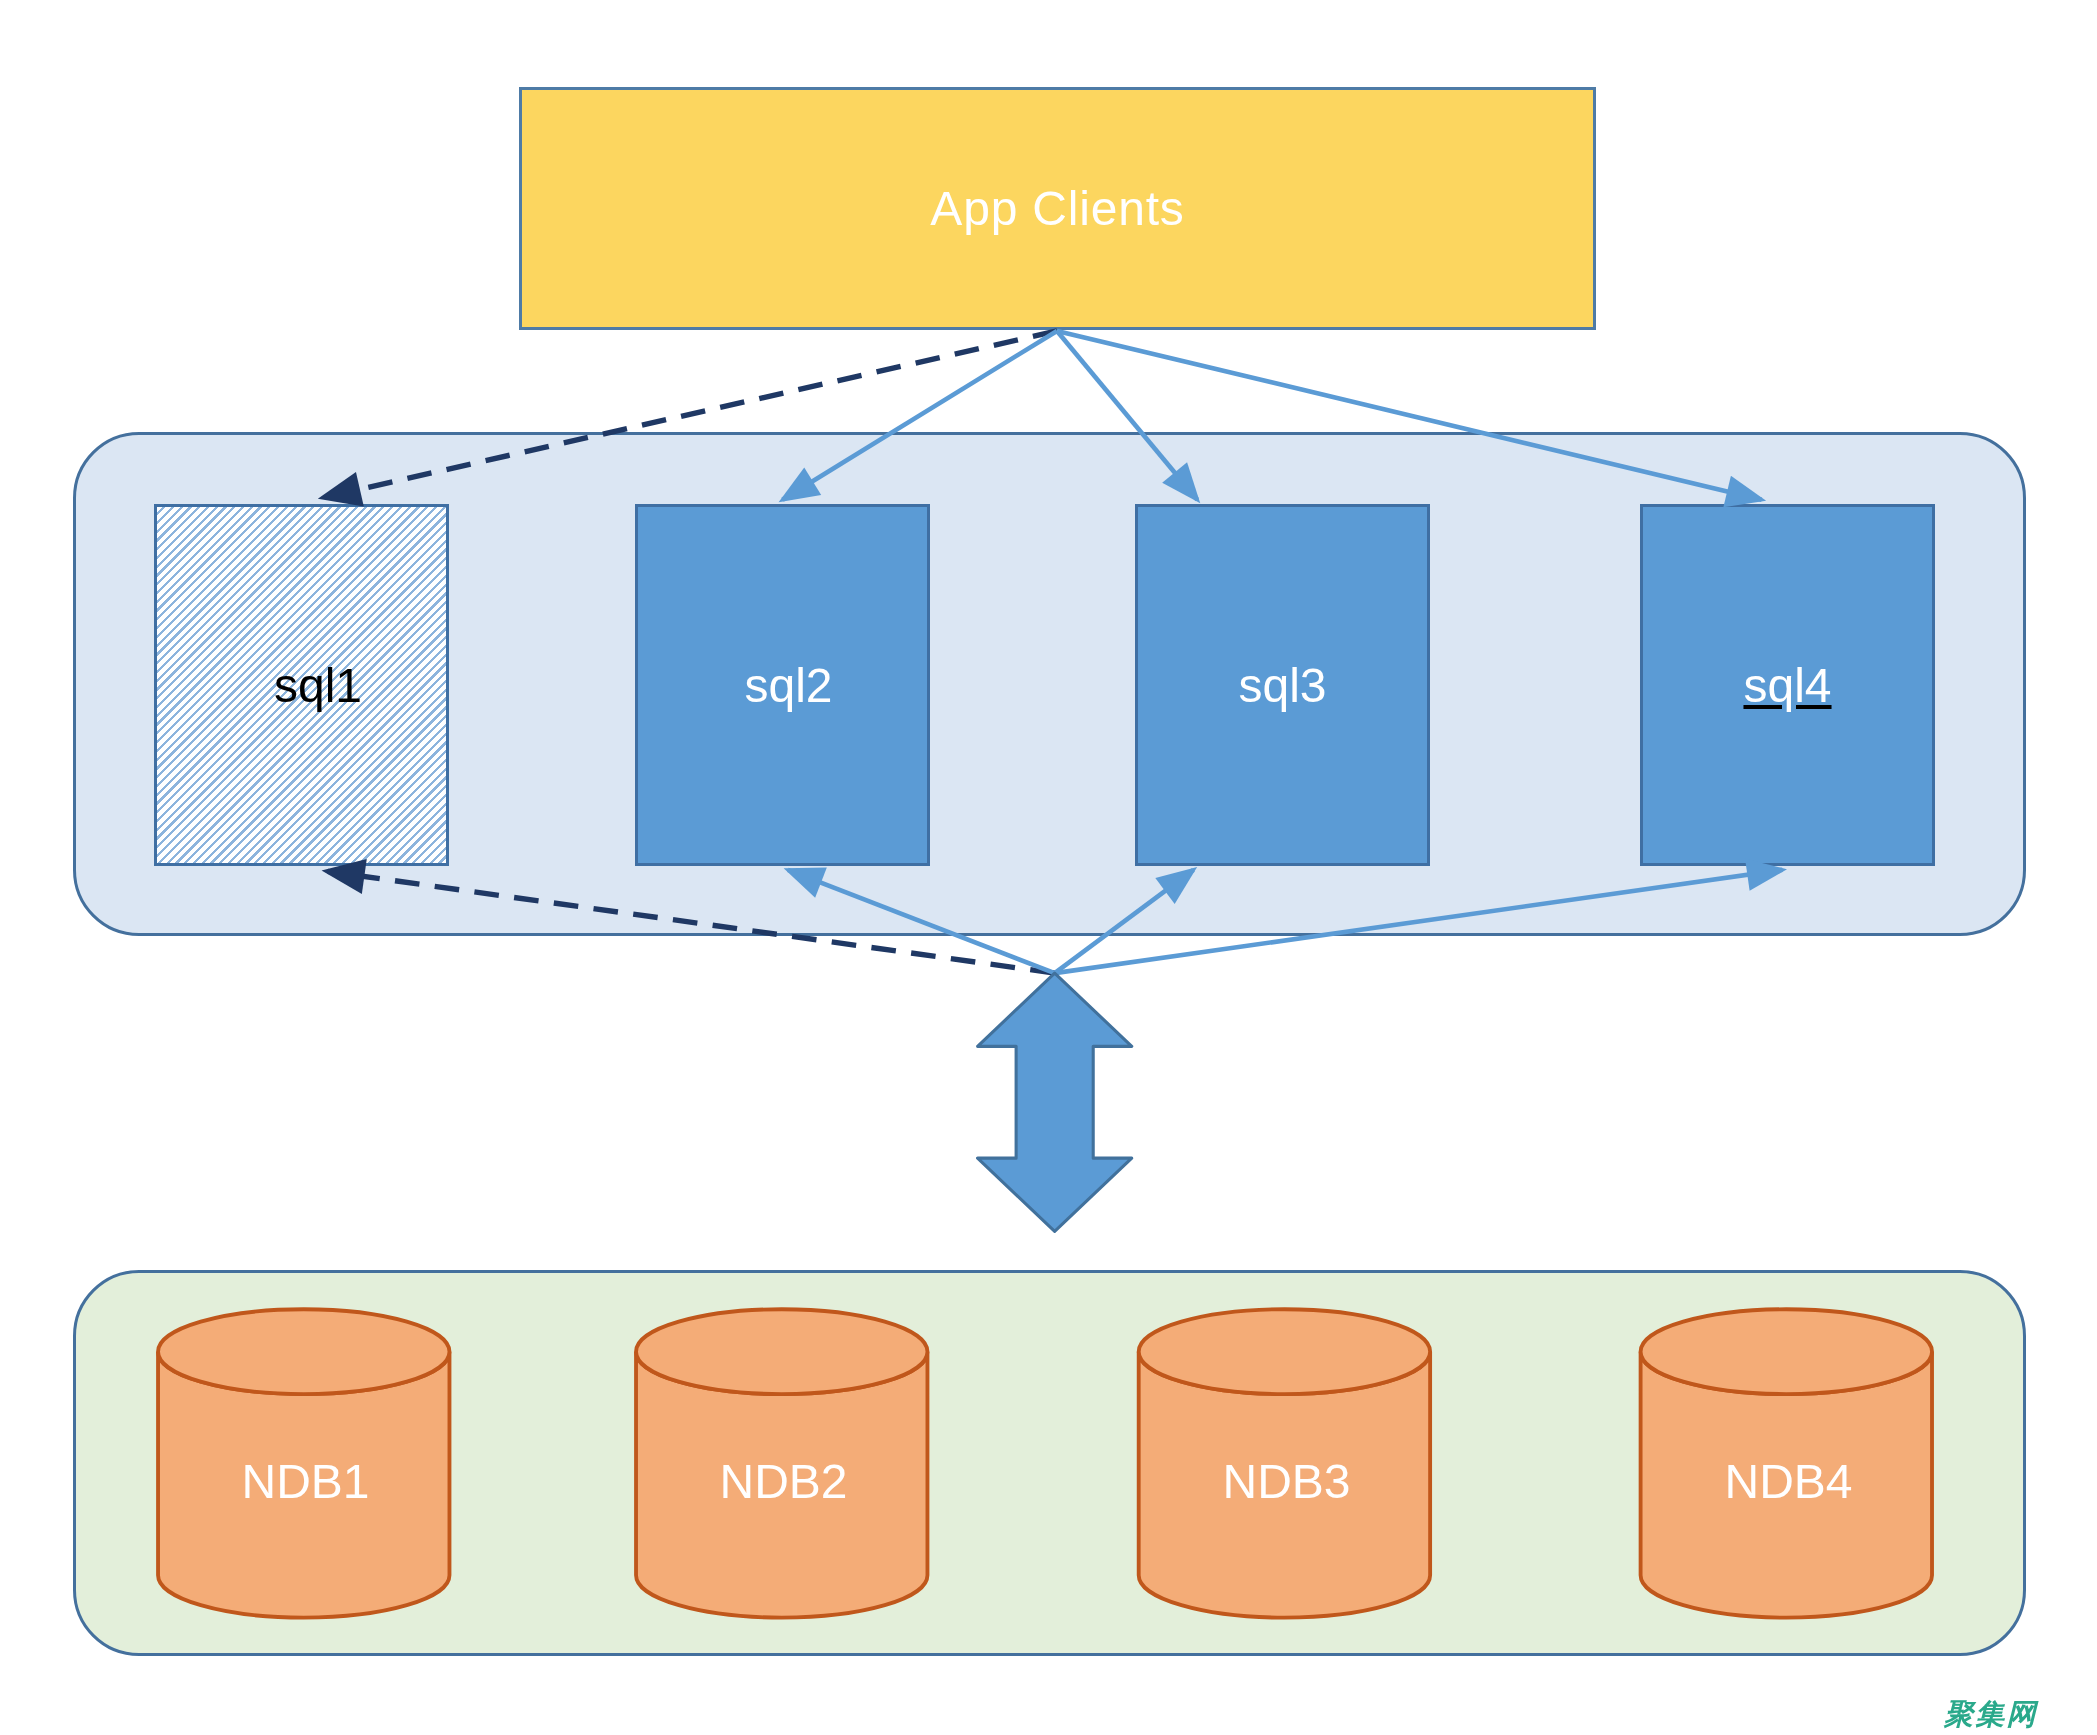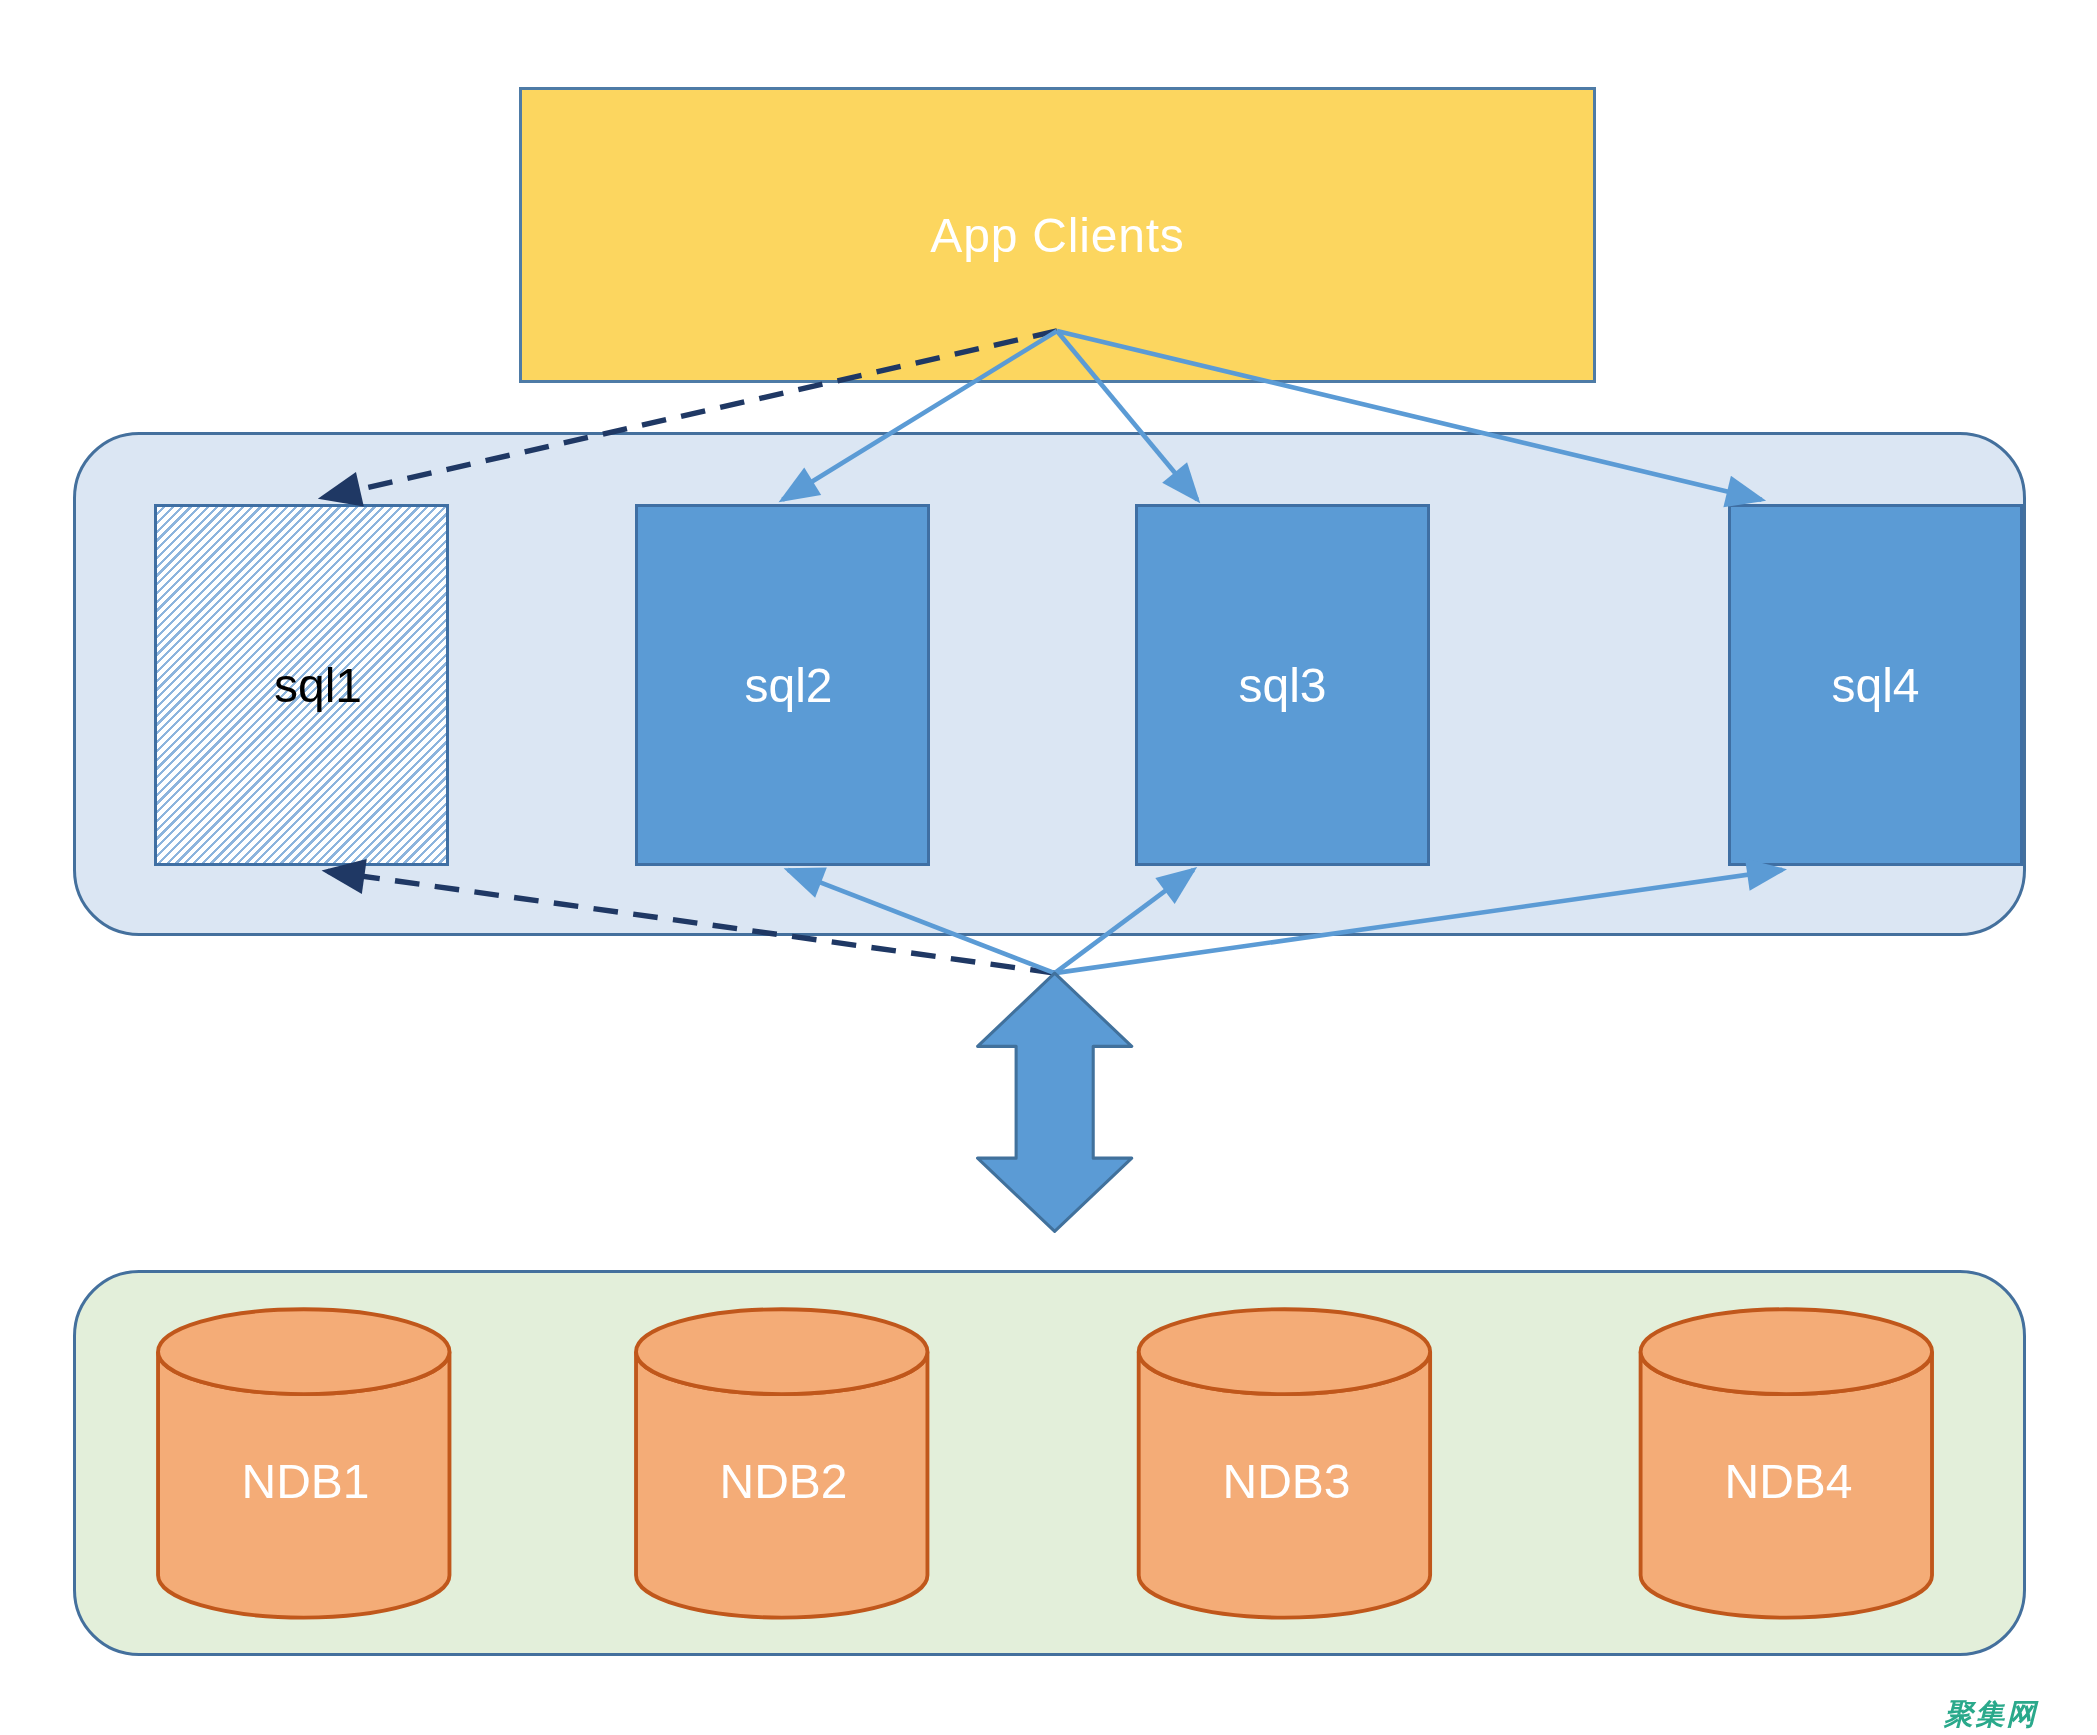--- a/index.html
+++ b/index.html
@@ -9,21 +9,21 @@
     height: 1735px;
     background: #ffffff;
     font-family: "Liberation Sans", sans-serif;
     overflow: hidden;
   }
 
   
   .app-clients {
     position: absolute;
     left: 519px; top: 87px;
-    width: 1077px; height: 296px;
+    width: 1077px; height: 243px;
     background: #fcd65f;
     border: 3.1px solid #4e7ba6;
     box-sizing: border-box;
     display: flex; align-items: center; justify-content: center;
     z-index: 2;
   }
   .app-clients span {
     color: #ffffff;
     font-size: 48px;
     letter-spacing: 0.8px;
@@ -70,21 +70,21 @@
       rgba(255,255,255,0) 0px,
       rgba(255,255,255,0) 3.9px,
       #8cb4dd 3.9px,
       #8cb4dd 6.2px
     );
   }
   .sql-hatched span { color: #000000; margin-left: 33px; }
   .sql1 { left: 154px; }
   .sql2 { left: 635px; padding-left: 12px; }
   .sql3 { left: 1135px; }
-  .sql4 { left: 1728px; }
+  .sql4 { left: 1640px; text-decoration: underline; }
 
   
   .overlay {
     position: absolute;
     left: 0; top: 0;
     width: 2097px; height: 1735px;
     z-index: 3;
     pointer-events: none;
   }
   .edge-solid  { stroke: #5b9bd5; stroke-width: 6; fill: none; }

